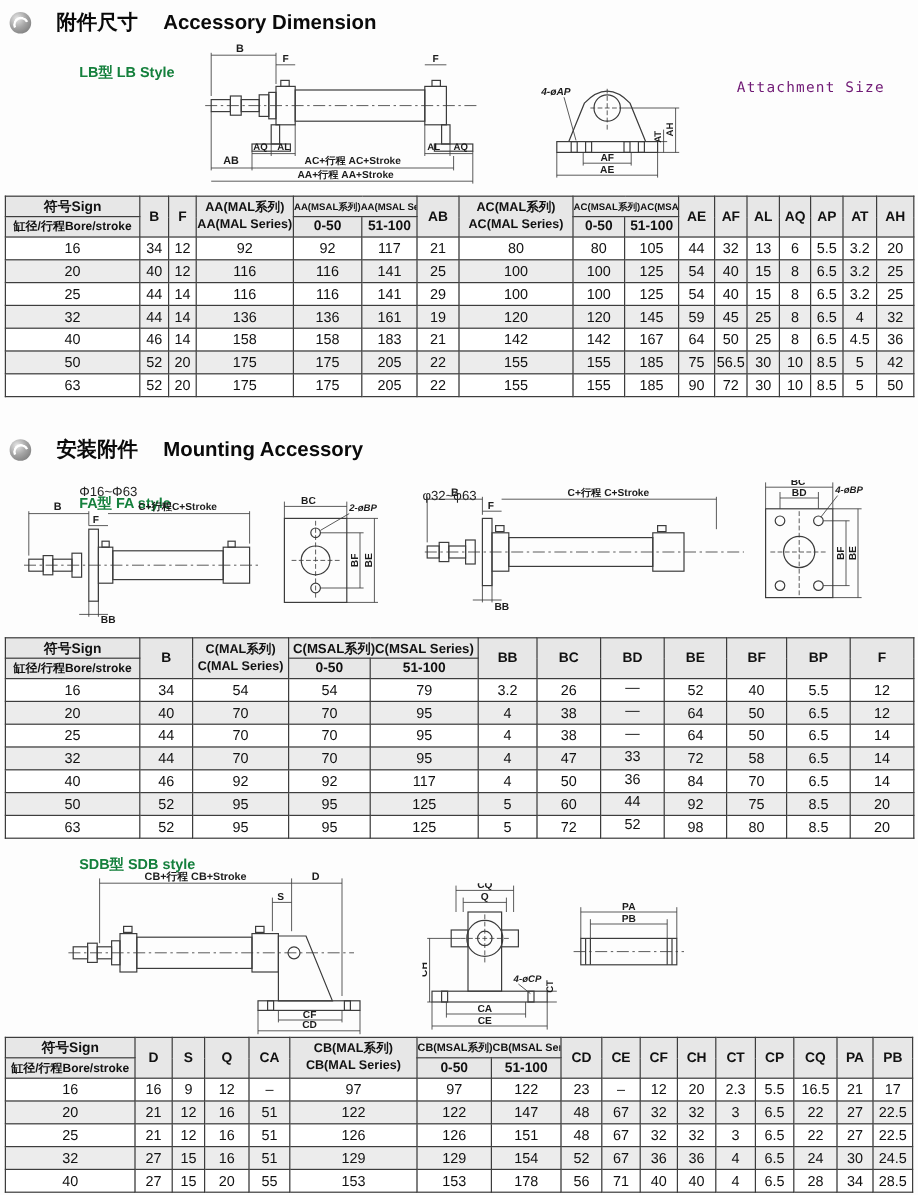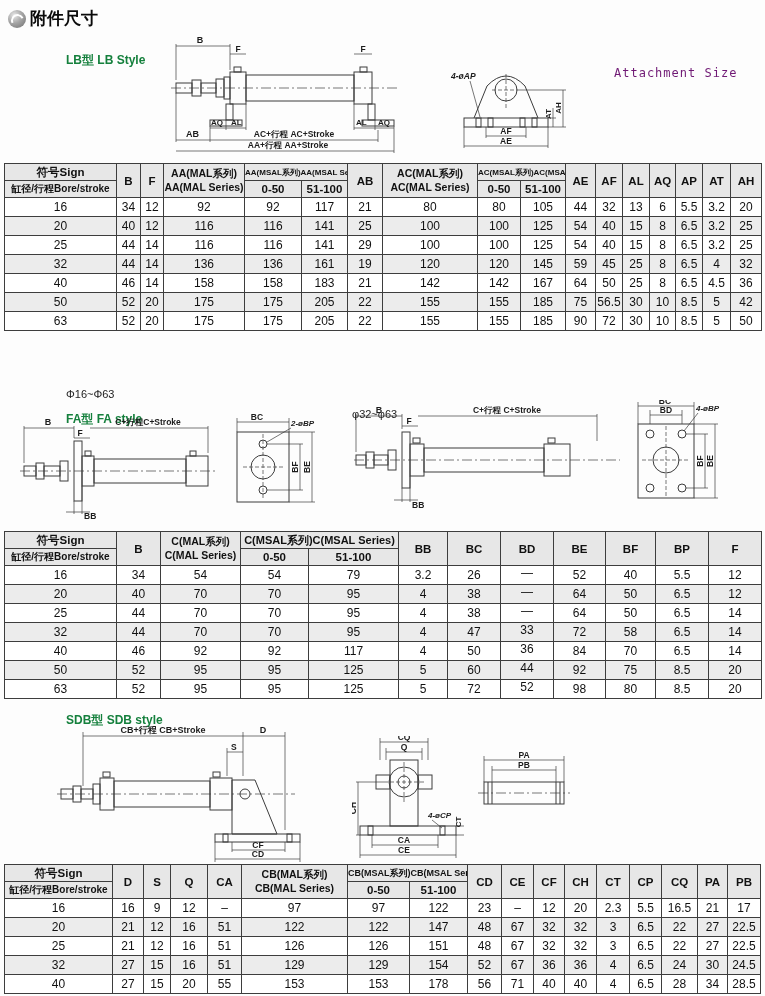--- a/index.html
+++ b/index.html
@@ -2,21 +2,21 @@
 <html><head>
 <meta charset="utf-8">
 <style>
   * { margin:0; padding:0; box-sizing:border-box; }
   html,body { background:#fff; }
   #page {
     position:relative; width:765px; height:996px; background:#fdfdfd;
     font-family:"Liberation Sans", sans-serif; color:#111; overflow:hidden;
   }
   .abs { position:absolute; }
-  .sec-title { display:flex; align-items:center; gap:4px; font-size:17px; font-weight:bold; color:#0a0a0a; }
+  .sec-title { display:flex; align-items:center; gap:21px; font-size:17px; font-weight:bold; color:#0a0a0a; }
   .sec-icon { width:18px; height:18px; border-radius:50%;
     background: radial-gradient(circle at 35% 30%, #e8e8e8 0%, #a5a5a5 45%, #6d6d6d 100%);
     position:relative; flex:0 0 auto; }
   .sec-icon::after { content:""; position:absolute; left:3px; top:4px; width:9px; height:9px;
     border:2px solid #fff; border-color:#fff transparent transparent #fff; border-radius:50%; transform:rotate(20deg); }
   .style-label { font-size:12px; font-weight:bold; color:#15803d; }
   .range-label { font-size:11px; color:#222; }
   .note-mono { font-family:"DejaVu Sans Mono", monospace; font-size:12px; color:#701a75; letter-spacing:1px; }
 
   table { border-collapse:collapse; table-layout:fixed; width:757px; background:#e5e5e5; }
@@ -39,20 +39,21 @@
   svg .hd { stroke-dasharray:4 2; stroke-width:0.7; }
 </style>
 </head>
 <body>
 
 <div id="page">
 
   <div class="abs sec-title" style="left:8px; top:7px;">
     <span class="sec-icon"></span>
     <span>附件尺寸</span>
+    <span>Accessory Dimension</span>
   </div>
   <div class="abs style-label" style="left:66px; top:52px;">LB型 LB Style</div>
   <div class="abs note-mono" style="left:614px; top:66px;">Attachment Size</div>
 
   <svg class="abs" style="left:168px; top:30px;" width="232" height="124" viewBox="0 0 232 124">
     <line class="cl" x1="3" y1="58" x2="229" y2="58"></line>
     <rect x="8" y="53" width="16" height="10"></rect>
     <rect x="24" y="50" width="9" height="16"></rect>
     <rect x="33" y="53" width="15" height="10"></rect>
     <rect x="48" y="49" width="8" height="18"></rect>
@@ -309,22 +310,27 @@
           <td>72</td>
           <td>30</td>
           <td>10</td>
           <td>8.5</td>
           <td>5</td>
           <td>50</td>
         </tr>
       </tbody>
   </table>
 
+  <div class="abs sec-title" style="left:8px; top:363px;">
+    <span class="sec-icon"></span>
+    <span>安装附件</span>
+    <span>Mounting Accessory</span>
+  </div>
   <div class="abs style-label" style="left:66px; top:411px;">FA型 FA style</div>
-  <div class="abs range-label" style="left:66px; top:388px;">Φ16~Φ63</div>
+  <div class="abs range-label" style="left:66px; top:404px;">Φ16~Φ63</div>
   <div class="abs range-label" style="left:352px; top:408px;">φ32~φ63</div>
 
   <svg class="abs" style="left:18px; top:416px;" width="200" height="104" viewBox="0 0 200 104">
     <line class="cl" x1="2" y1="55" x2="198" y2="55"></line>
     <rect x="6" y="50" width="12" height="10"></rect>
     <rect x="18" y="47" width="8" height="16"></rect>
     <rect x="26" y="50" width="16" height="10"></rect>
     <rect x="42" y="45" width="8" height="20"></rect>
     <rect x="56" y="25" width="8" height="60"></rect>
     <rect x="64" y="40" width="12" height="30"></rect>

